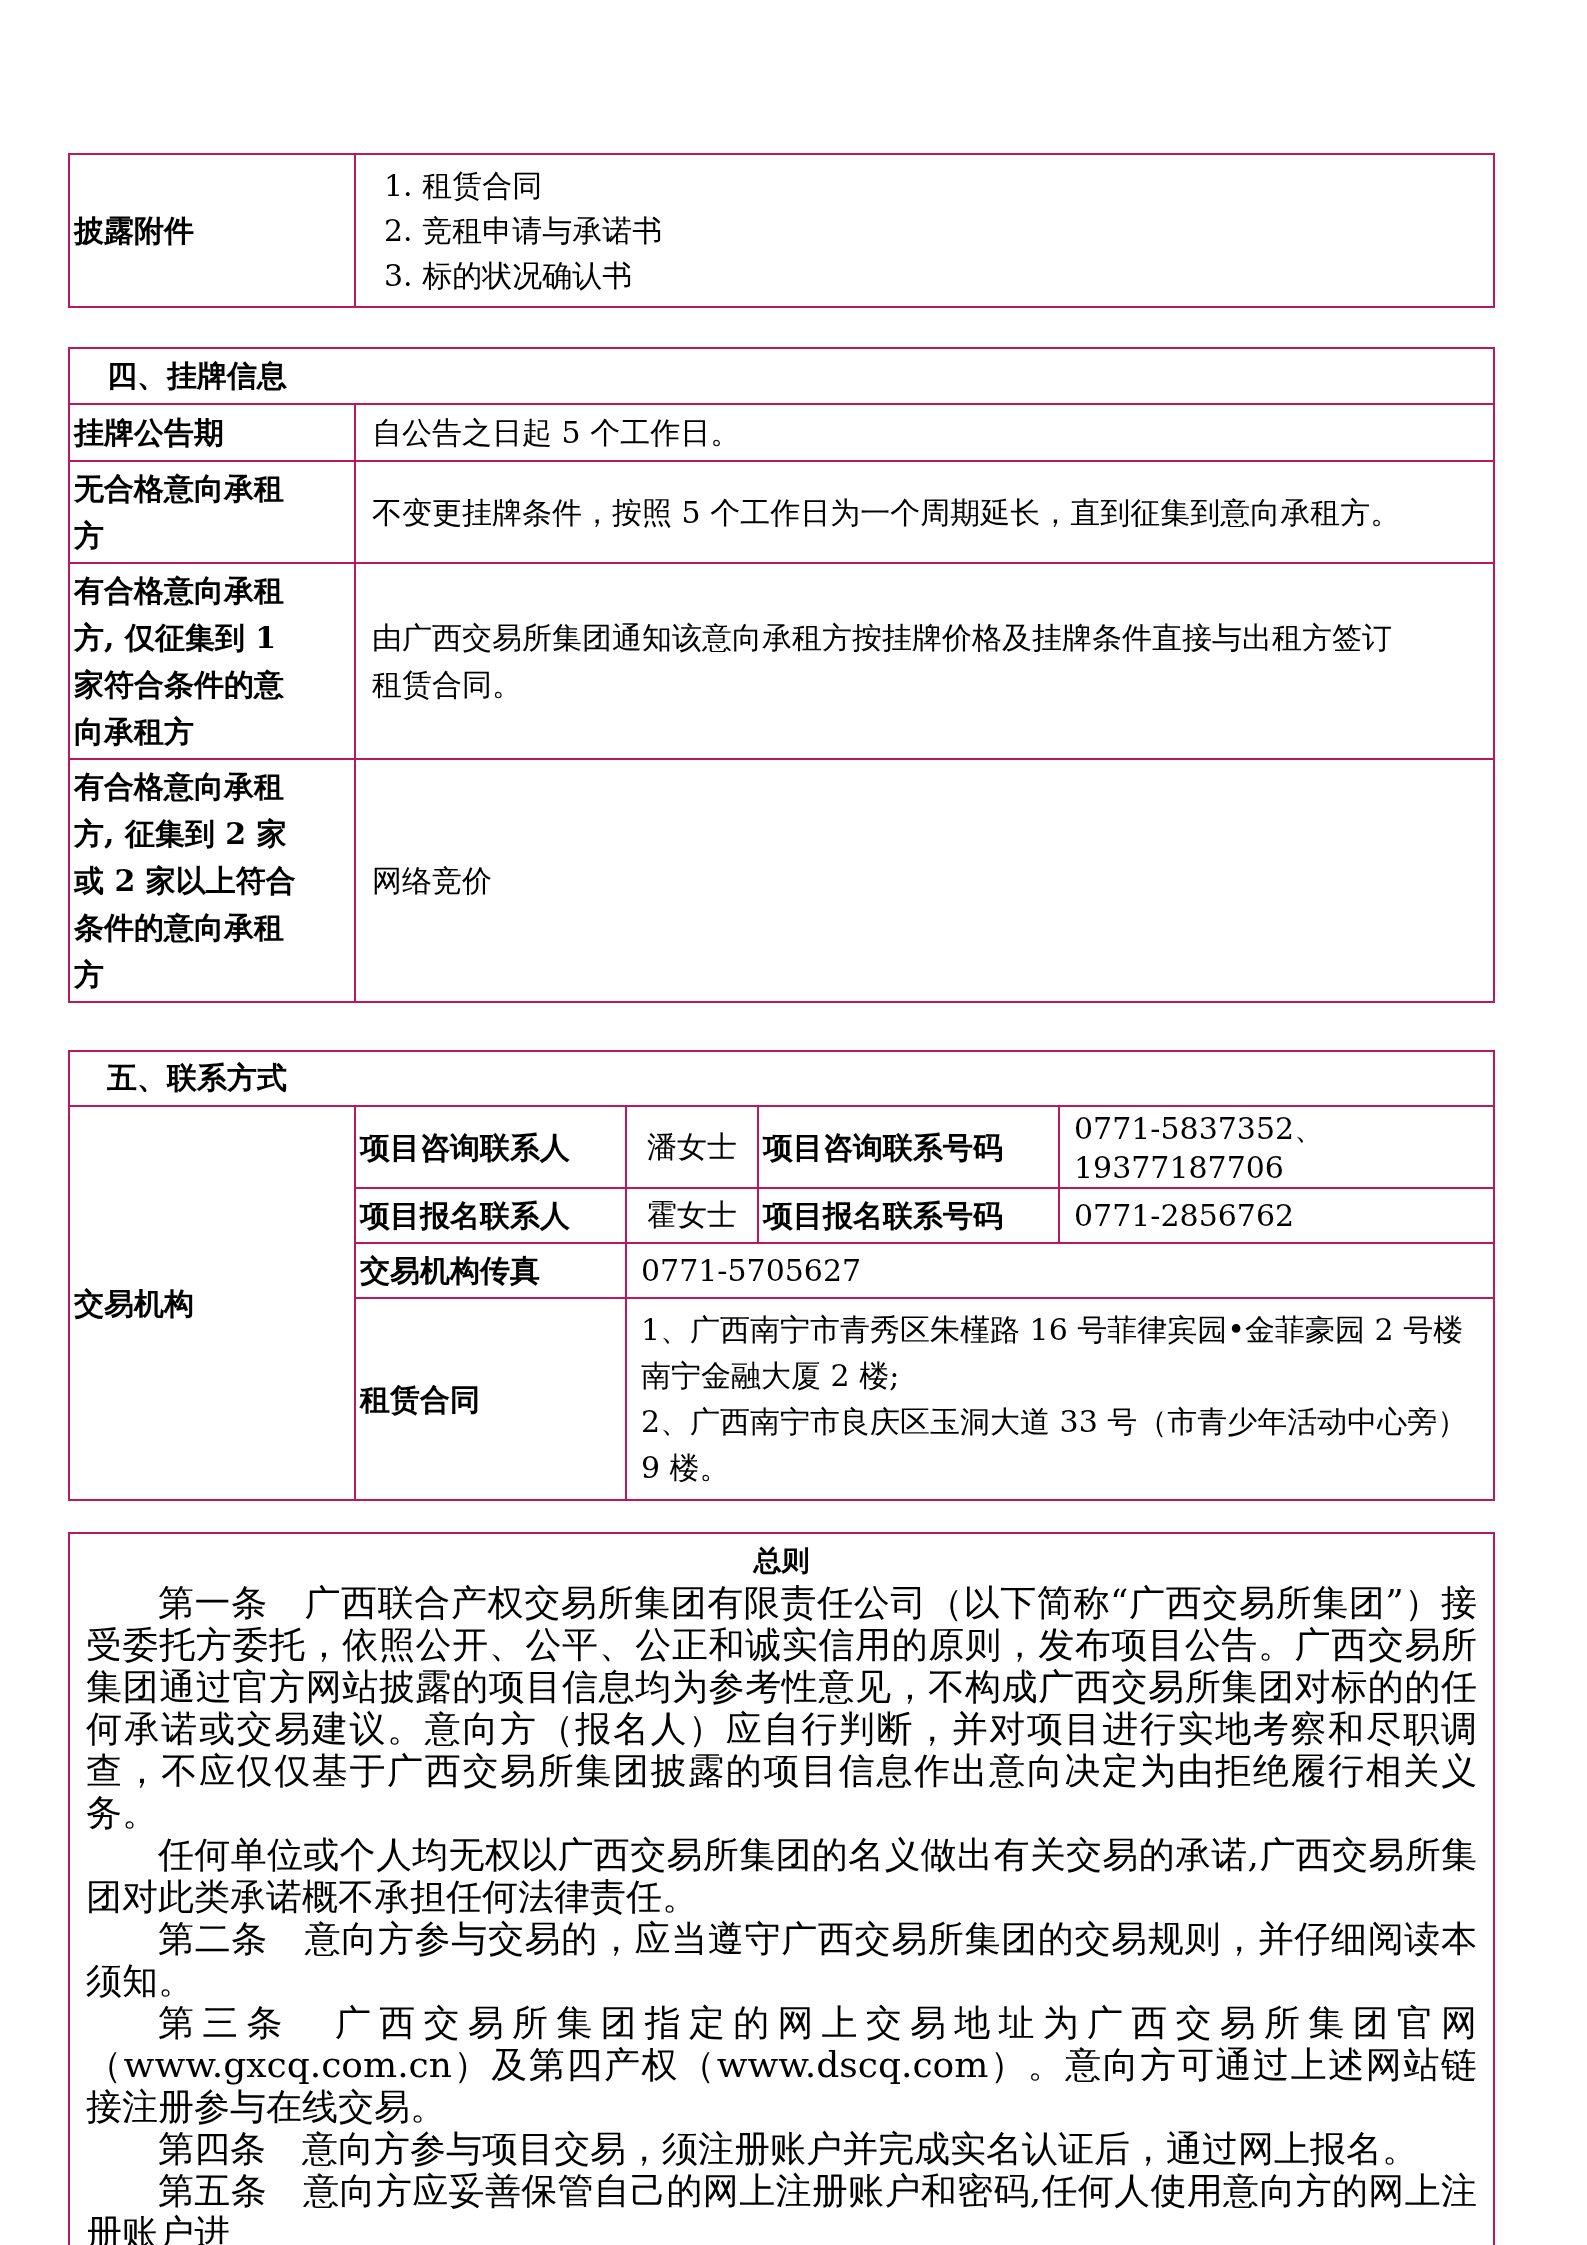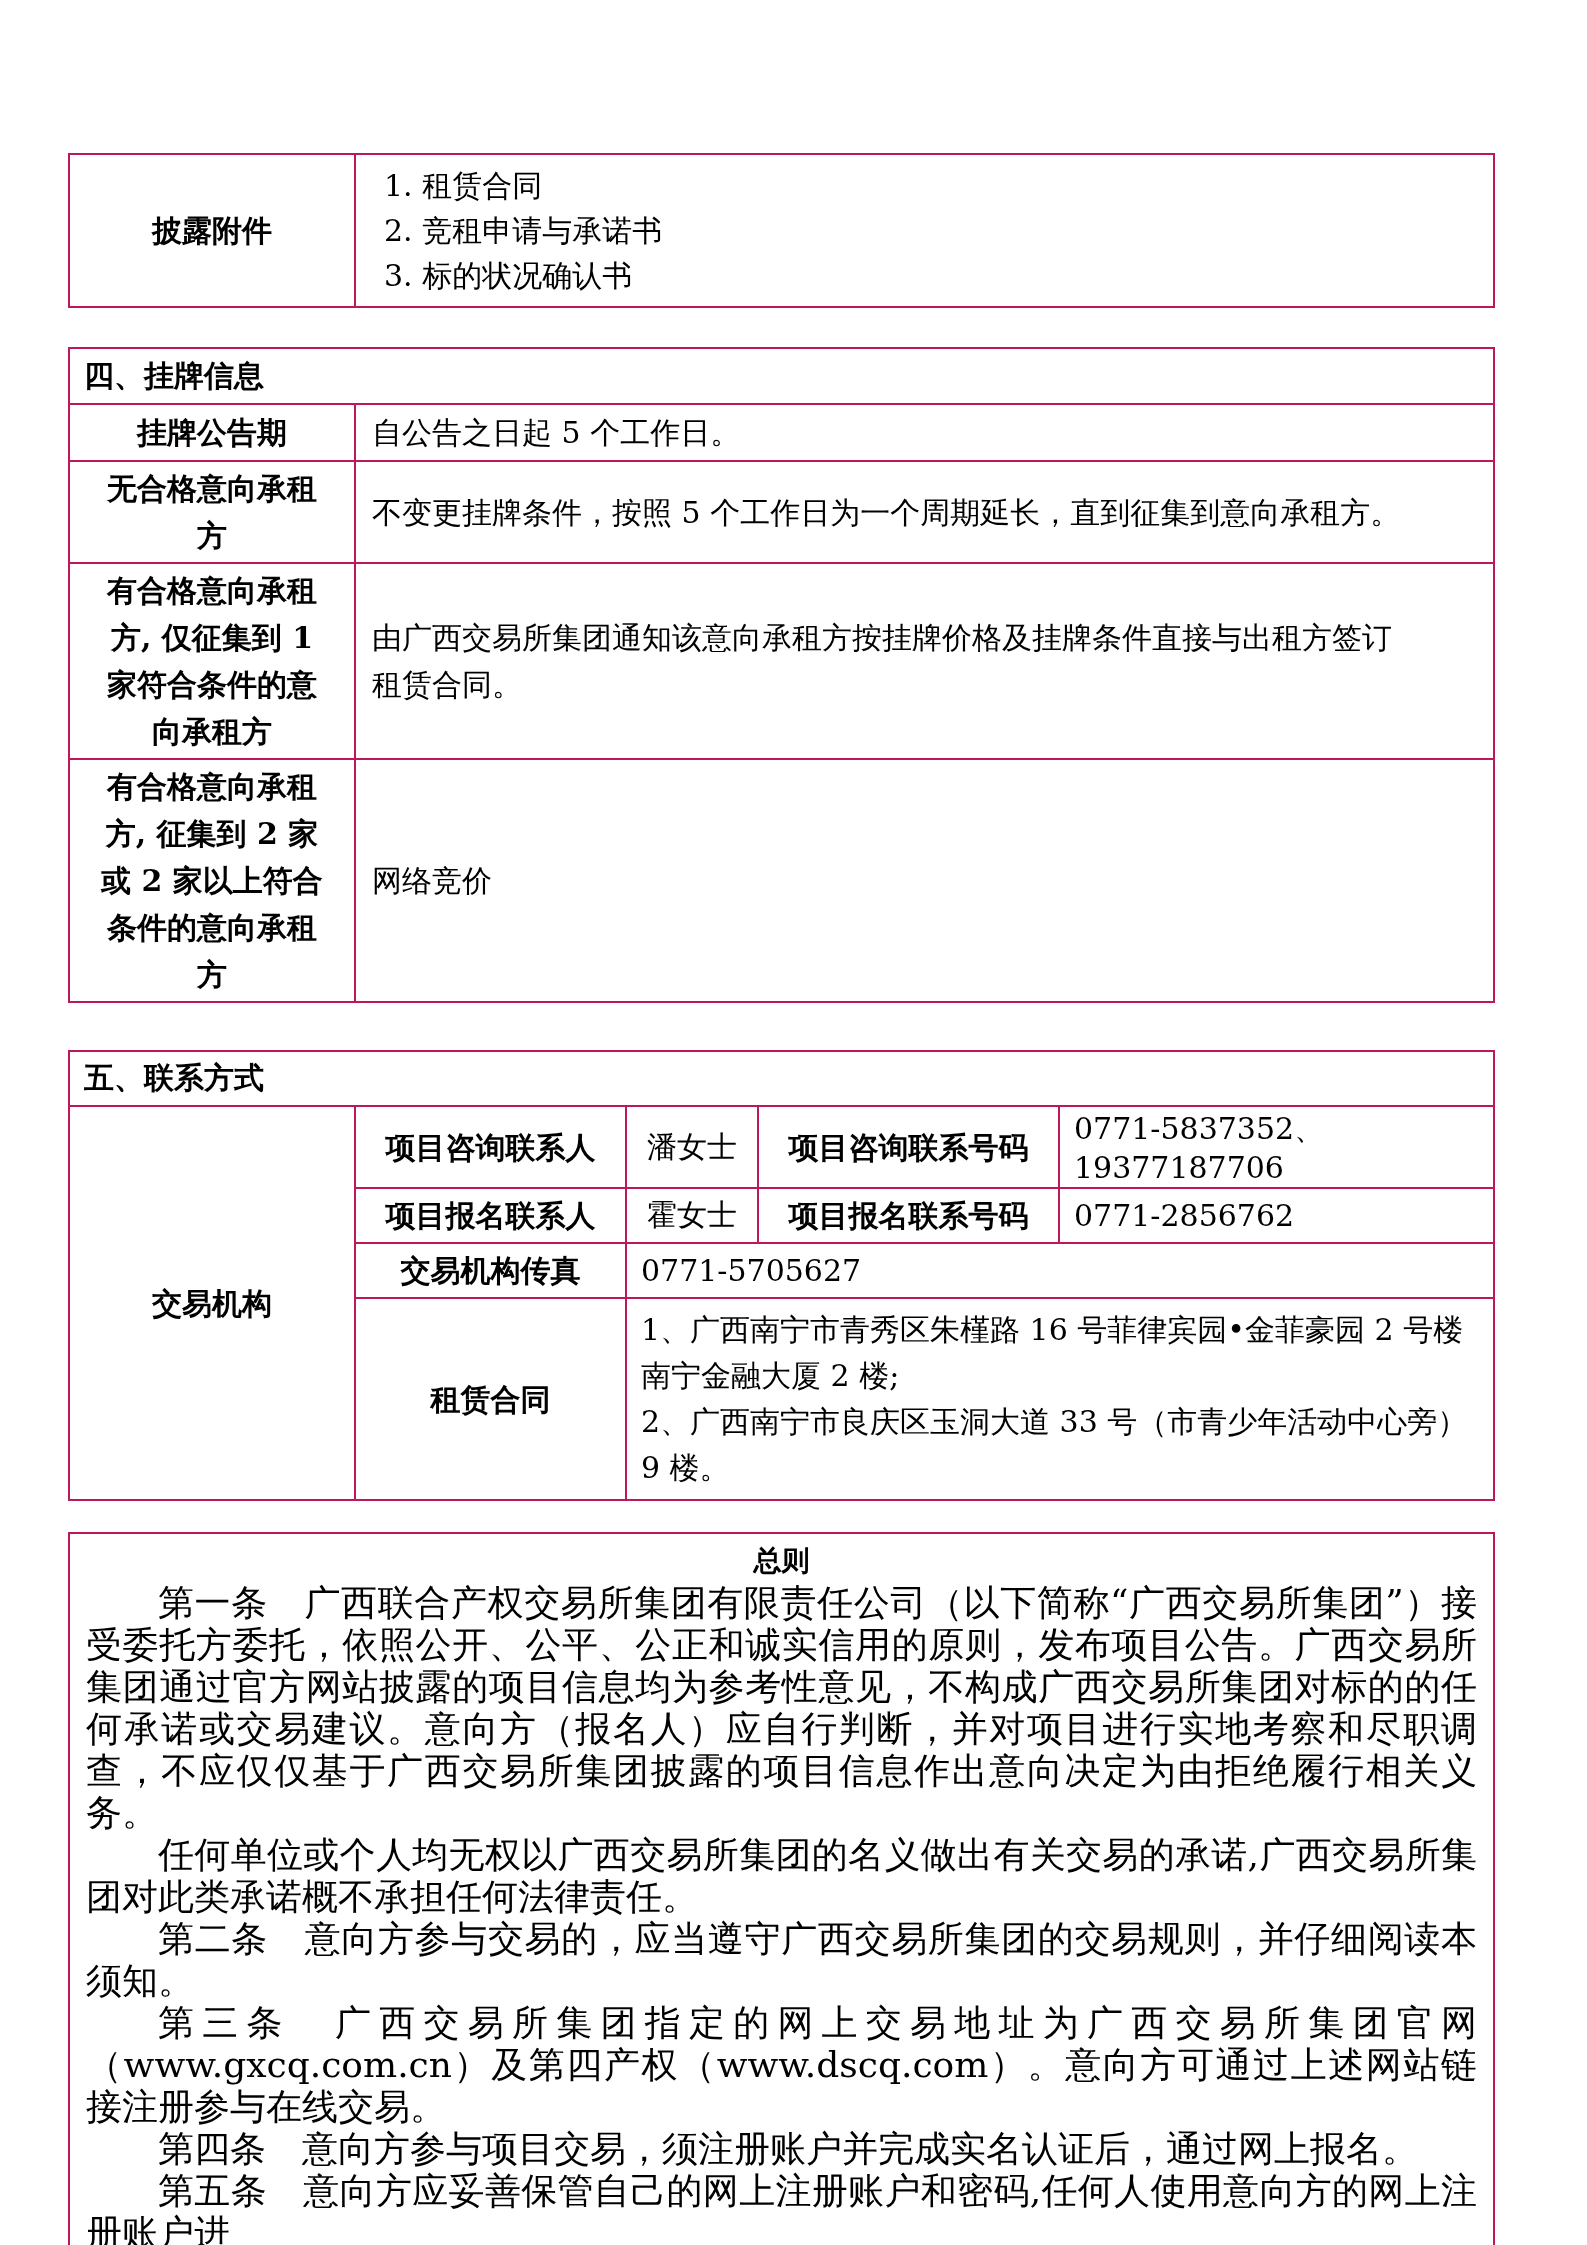--- a/index.html
+++ b/index.html
@@ -29,26 +29,25 @@
     overflow: hidden;
   }
   .t1 { margin-top: 153px; }
   .t4 { margin-top: 39px; }
   .t5 { margin-top: 47px; }
   .t6 { margin-top: 31px; }
 
   td.section-header {
     font-weight: bold;
     font-size: 31px;
-    padding-left: 14px;
+    padding-left: 37px;
     text-align: left;
   }
   td.lbl {
     font-weight: bold;
-    text-align: center;
     white-space: pre-line;
     line-height: 47px;
     padding: 3px 4px;
   }
   td.val {
     text-align: left;
     white-space: pre-line;
     line-height: 47px;
     padding: 4px 12px 4px 16px;
   }

